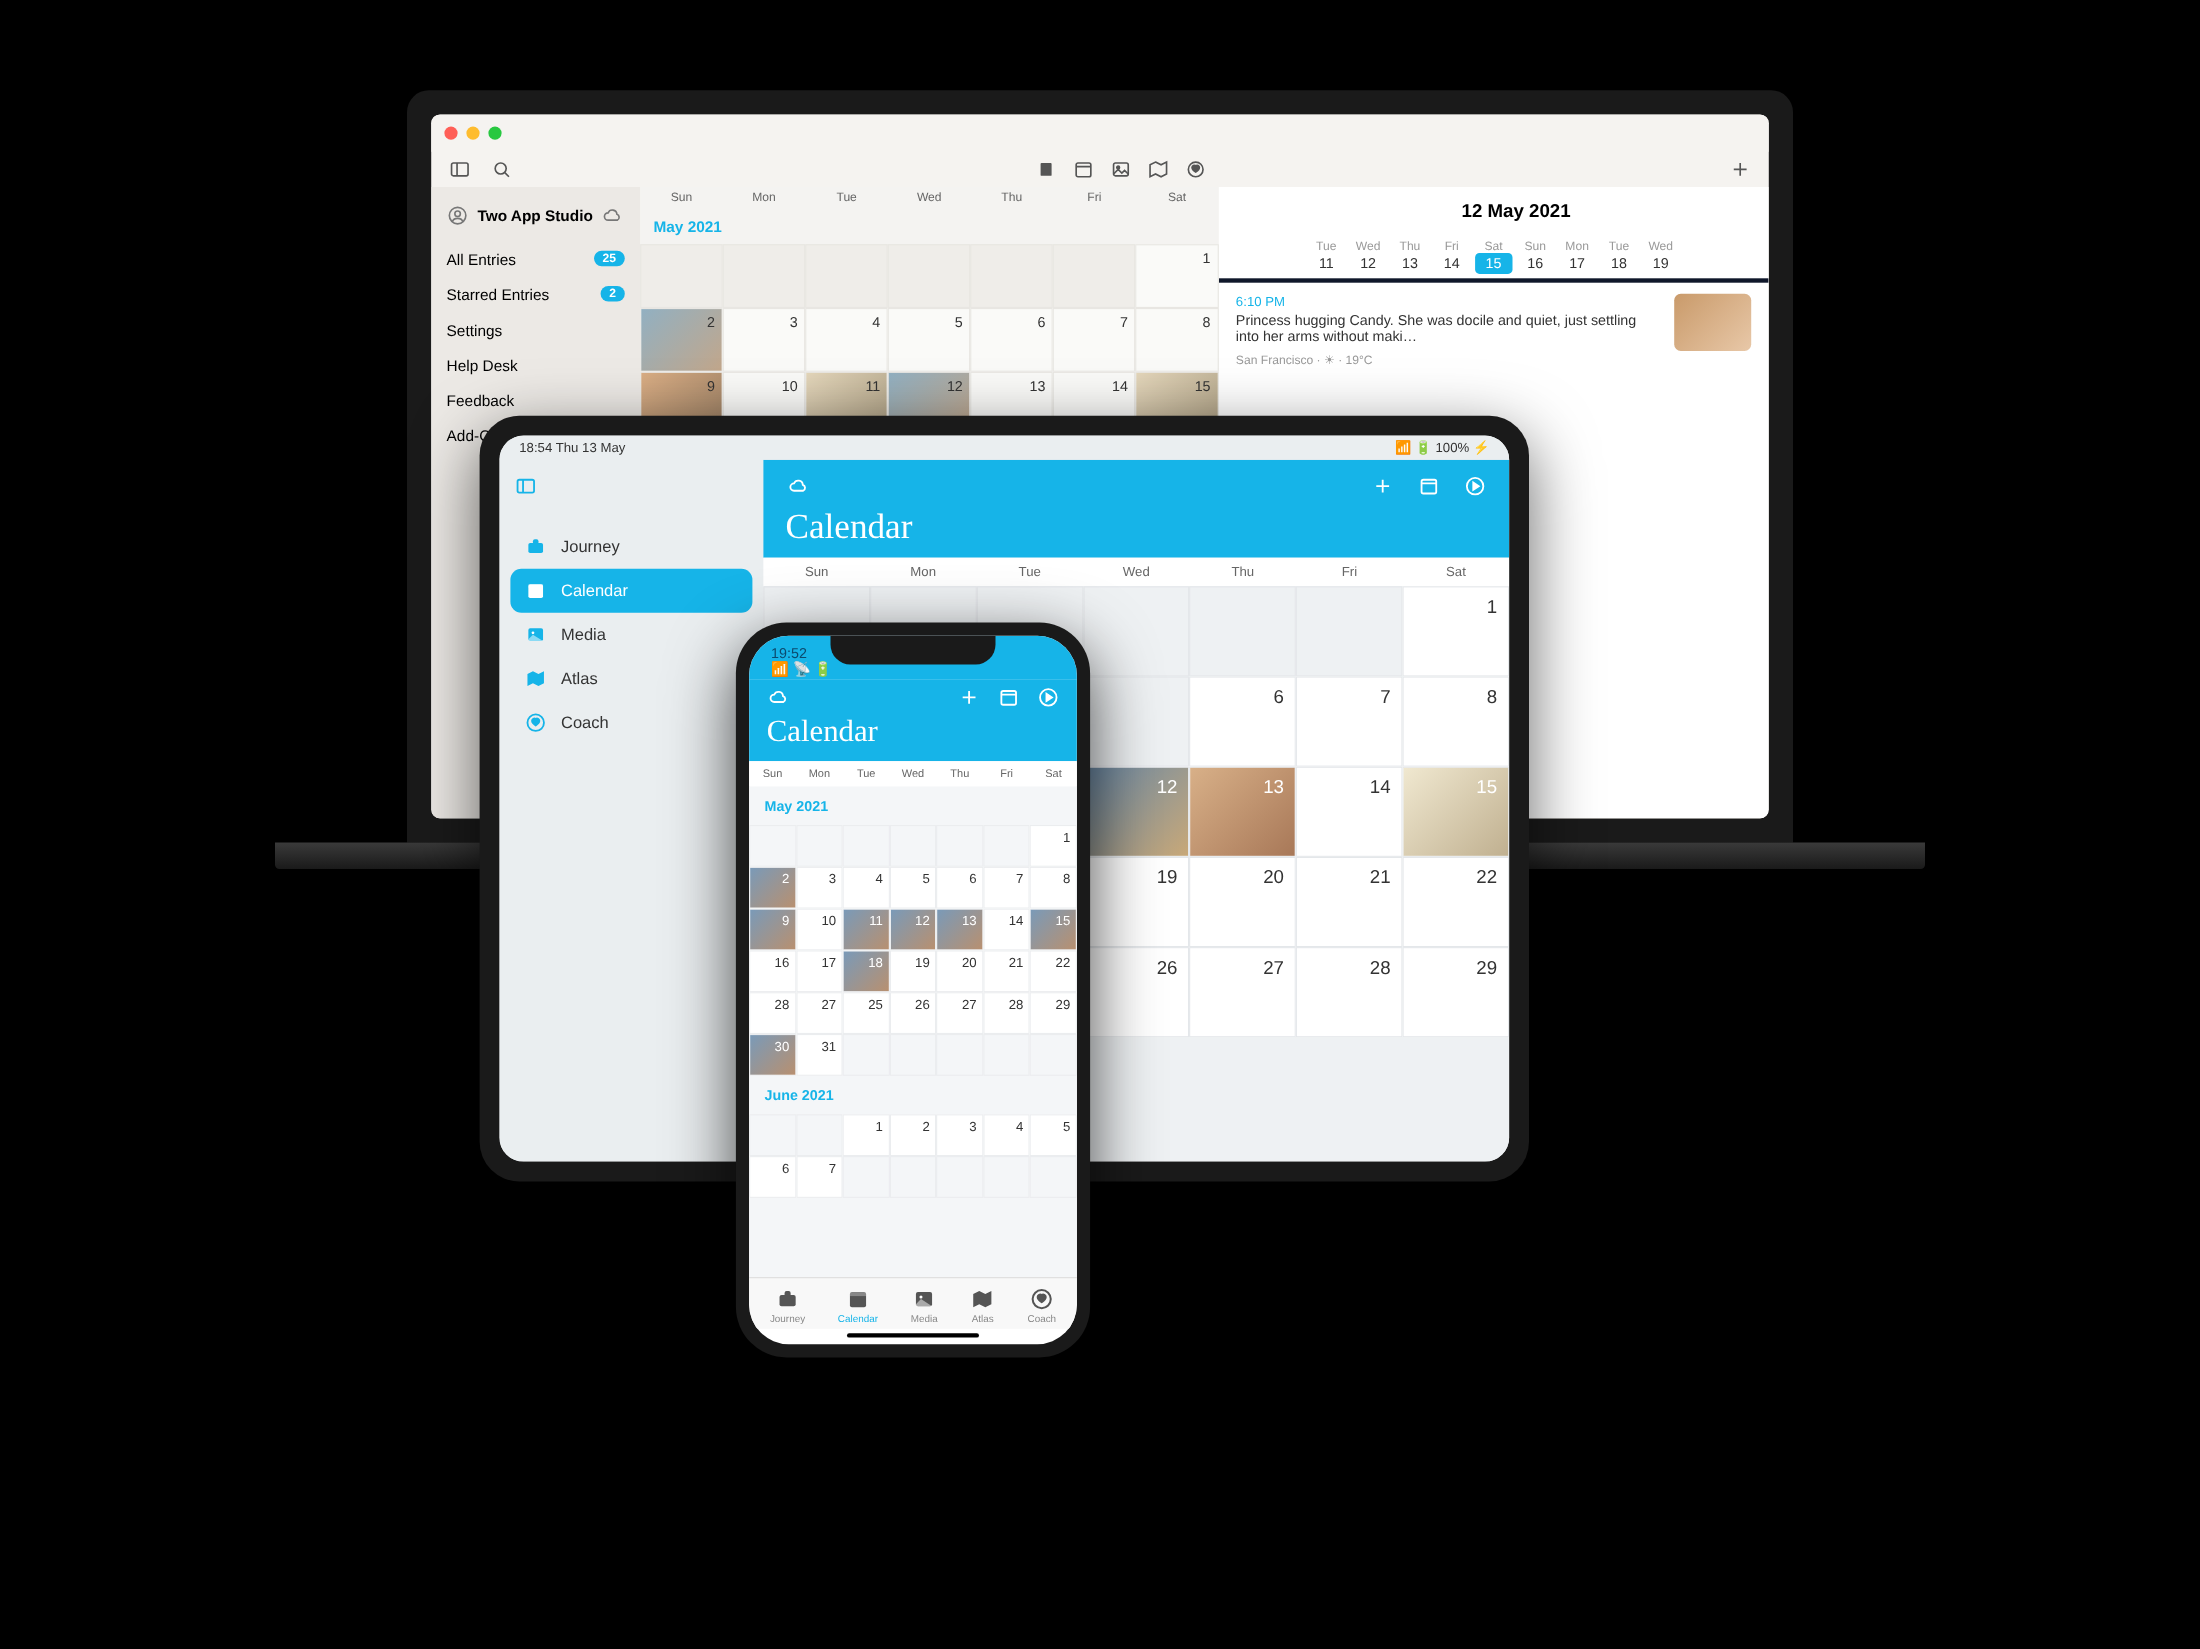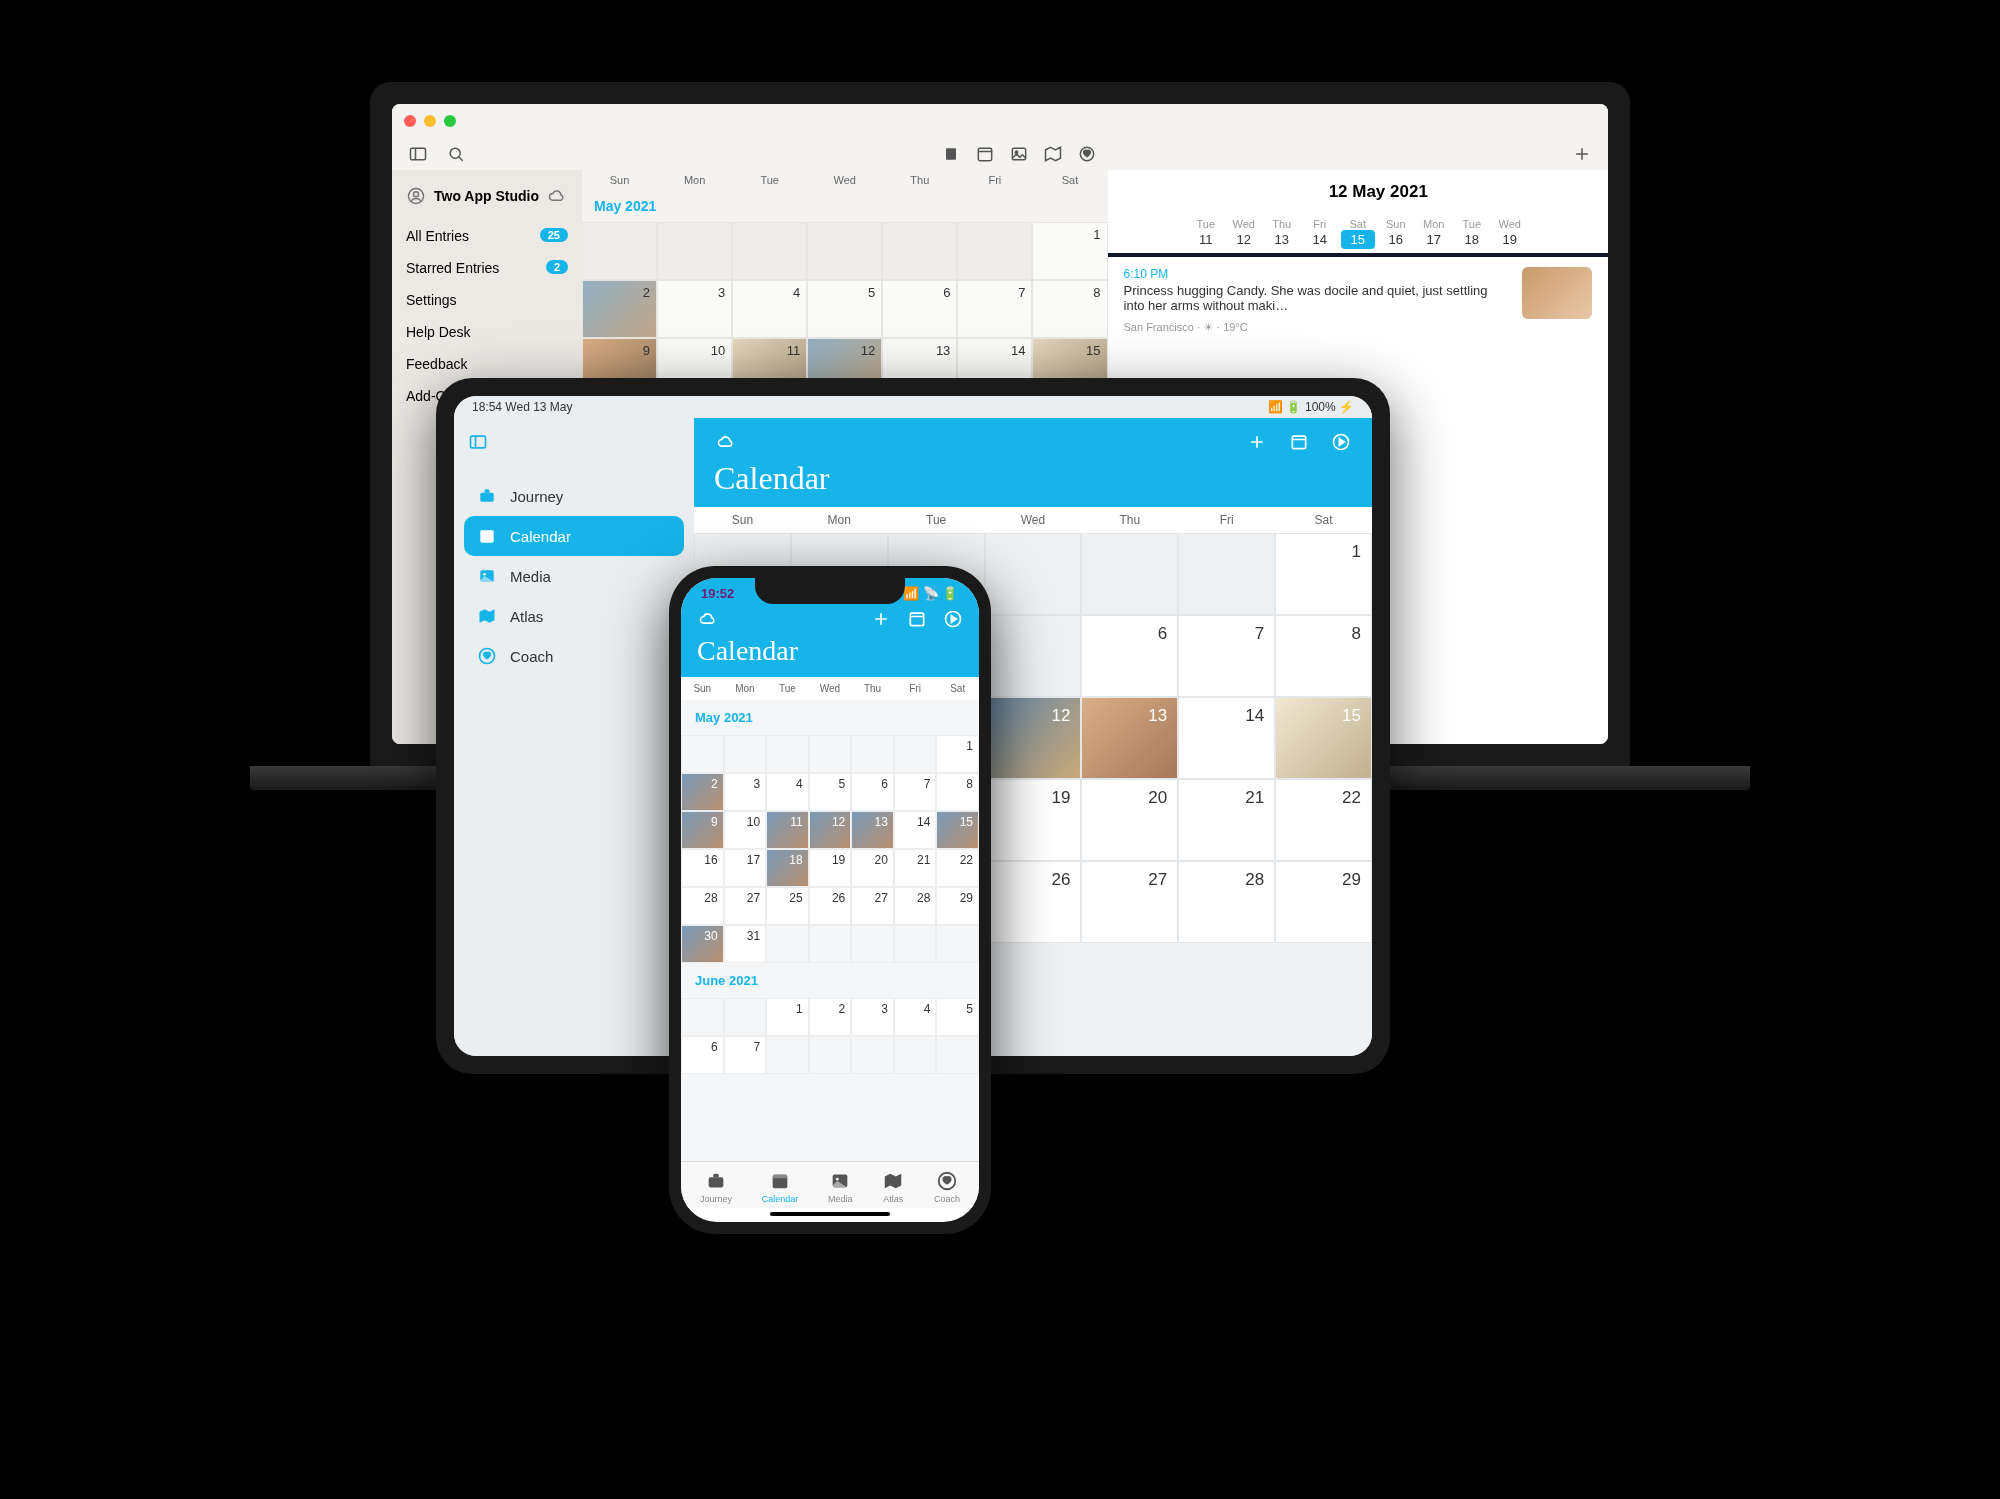--- a/index.html
+++ b/index.html
@@ -98,21 +98,21 @@
     position:absolute;
     left:669px; top:566px;
     width:322px;
     background:#1a1a1a;
     border-radius:46px;
     padding:12px;
     box-shadow:0 20px 60px rgba(0,0,0,.7);
   }
   .iphone-screen{background:#fff;border-radius:36px;overflow:hidden;height:644px;position:relative;display:flex;flex-direction:column;}
   .notch{position:absolute;top:0;left:50%;transform:translateX(-50%);width:150px;height:26px;background:#1a1a1a;border-radius:0 0 18px 18px;z-index:10;}
-  .iphone-status{display:flex;justify-content:space-between;padding:8px 20px 2px;font-size:13px;font-weight:700;background:#16b4e8;color:#701a75;}
+  .iphone-status{display:flex;justify-content:space-between;padding:8px 20px 2px;font-size:13px;font-weight:400;background:#16b4e8;color:#0c4a6e;flex-direction:column;}
   .iphone-header{background:#16b4e8;color:#fff;padding:6px 16px 10px;}
   .iphone-header .top{display:flex;justify-content:space-between;align-items:center;}
   .iphone-header h1{font-size:28px;font-weight:300;margin-top:6px;font-family:Georgia,serif;}
   .iphone-dow{display:grid;grid-template-columns:repeat(7,1fr);text-align:center;font-size:10px;color:#666;background:#fff;padding:6px 0;}
   .iphone-body{flex:1;overflow:hidden;background:#f4f6f8;}
   .iphone-month{color:#16b4e8;font-weight:600;font-size:13px;padding:10px 14px;}
   .iphone-grid{display:grid;grid-template-columns:repeat(7,1fr);}
   .iphone-cell{border:1px solid #ebedef;height:38px;background:#fff;position:relative;font-size:12px;color:#333;}
   .iphone-cell.blank{background:#f4f6f8;}
   .iphone-cell .n{position:absolute;right:5px;top:3px;}
@@ -358,21 +358,21 @@
         </div>
       </div>
     </div>
   </div>
   <div class="mac-base"></div>
 </div>
 
 <div class="ipad">
   <div class="ipad-screen">
     <div class="ipad-status">
-      <span>18:54   Wed 13 May</span>
+      <span>18:54   Thu 13 May</span>
       <span>📶 🔋 <span>100%</span> ⚡</span>
     </div>
     <div class="ipad-body">
       <div class="ipad-side">
         <span class="ico toggle">
             <svg viewBox="0 0 24 24" fill="none" stroke="currentColor" stroke-width="2">
               <rect x="3" y="5" width="18" height="14" rx="2"></rect>
               <line x1="9" y1="5" x2="9" y2="19"></line>
             </svg>
           </span>

